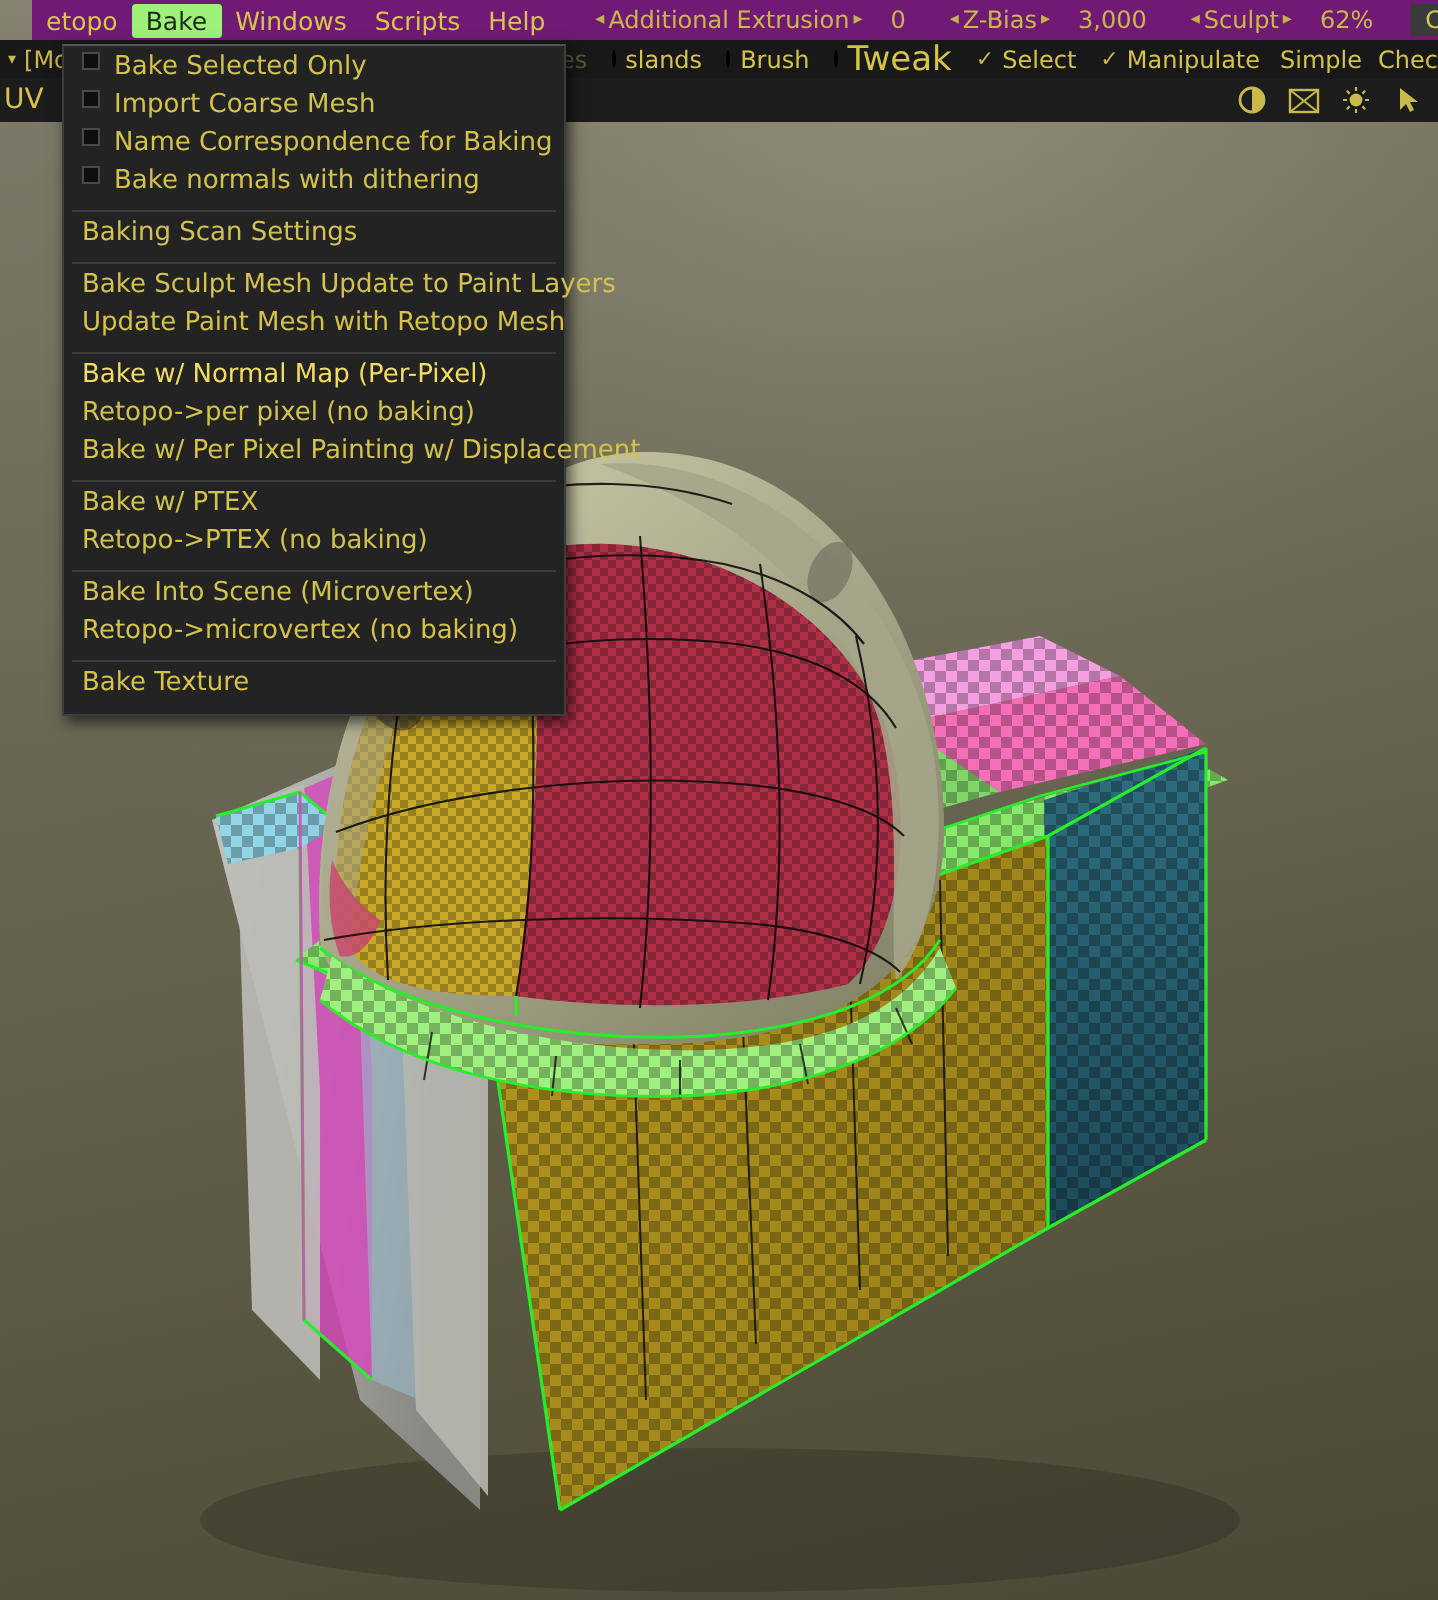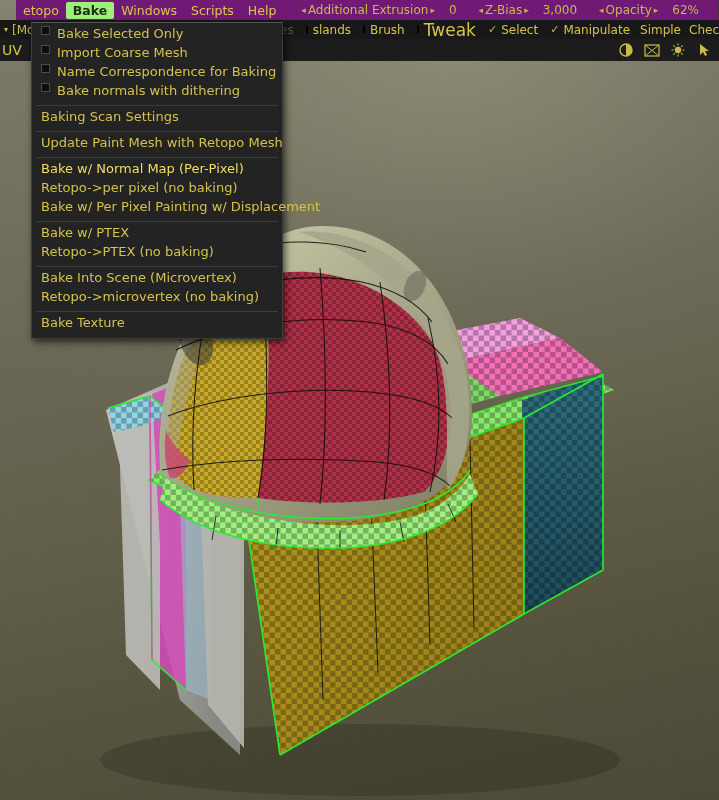--- a/index.html
+++ b/index.html
@@ -48,21 +48,20 @@
   .bar2 { top: 20px; height: 19px; background:#181818; }
   .bar3 { top: 39px; height: 22px; background:#1c1c1c; }
 
   .mi {
     padding: 0 7px; height: 17px; line-height: 17px;
     color: #d8c64e; font-size: 12.5px; cursor: default;
   }
   .mi.active {
     background: #9ef07a; color: #1d2a14; border-radius: 2px;
     padding: 0 7px;
-    font-weight: bold;
   }
   .param {
     color: #c9b94a; font-size: 12px; padding: 0 4px;
     display:flex; align-items:center; gap:2px;
   }
   .param .arrowl, .param .arrowr { font-size: 9px; opacity:.95; }
   .pill {
     background: #3a3a3a; color:#d6c551; font-size:12px;
     padding: 1px 8px; border-radius: 2px; margin-left: 8px;
   }
@@ -278,21 +277,21 @@
 
     <div class="param" style="margin-left:8px;">
       <span class="arrowl">◂</span>
       <span>Z-Bias</span>
       <span class="arrowr">▸</span>
     </div>
     <div class="num">3,000</div>
 
     <div class="param" style="margin-left:8px;">
       <span class="arrowl">◂</span>
-      <span>Opacity</span>
+      <span>Sculpt</span>
       <span class="arrowr">▸</span>
     </div>
     <div class="num">62%</div>
 
     <div class="pill">Colors</div>
   </div>
 
   <div class="bar bar2">
     <span class="tri">▾</span>
     <span style="font-size:12px;color:#c9b94a;">[Move</span>
@@ -371,20 +370,23 @@
       <div class="menu-row">
         <span class="box"></span>
         <span>Bake normals with dithering</span>
       </div>
       <div class="menu-sep"></div>
       <div class="menu-row">
         <span>Baking Scan Settings</span>
       </div>
       <div class="menu-sep"></div>
       <div class="menu-row">
+        <span>Bake Sculpt Mesh Update to Paint Layers</span>
+      </div>
+      <div class="menu-row">
         <span>Update Paint Mesh with Retopo Mesh</span>
       </div>
       <div class="menu-sep"></div>
       <div class="menu-row hl">
         <span>Bake w/ Normal Map (Per-Pixel)</span>
       </div>
       <div class="menu-row">
         <span>Retopo-&gt;per pixel (no baking)</span>
       </div>
       <div class="menu-row">

